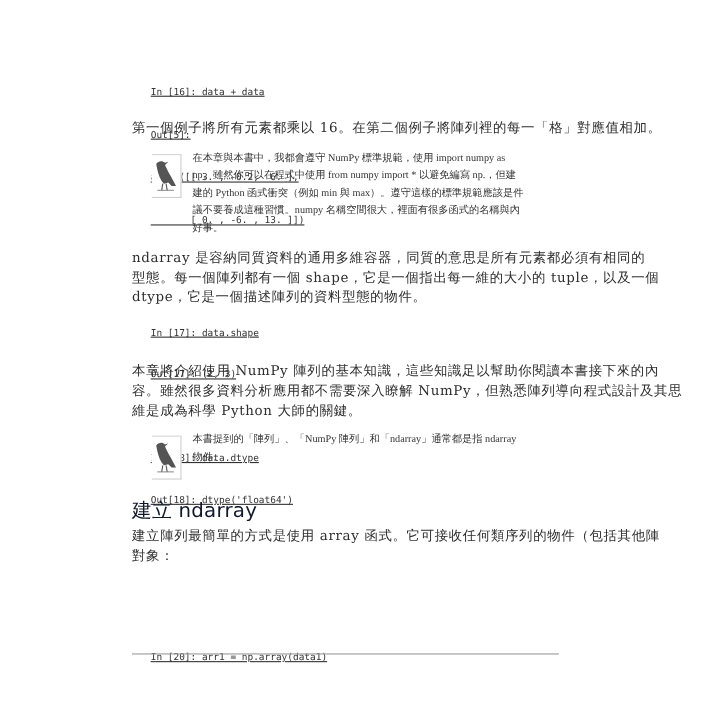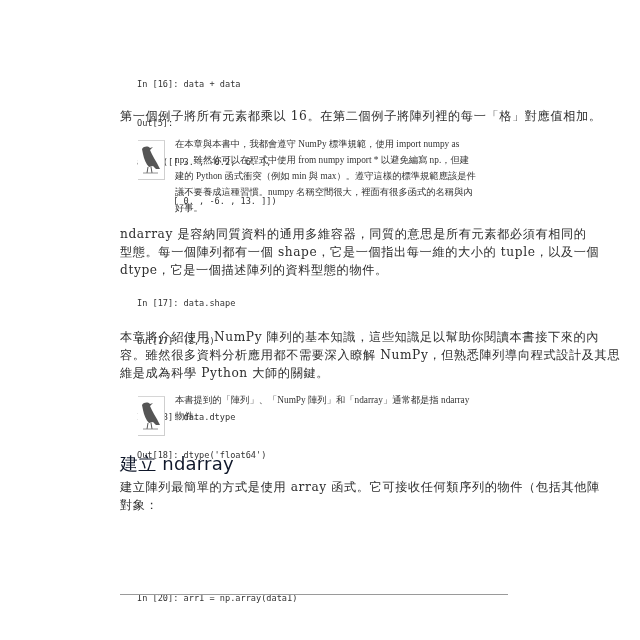--- a/index.html
+++ b/index.html
@@ -26,20 +26,21 @@
       font-size: 8.6px;
       line-height: 13px;
       white-space: pre;
       color: #333;
       margin: 0;
     }
     .code-line {
       display: block;
       height: 11px;
       line-height: 11px;
+      text-decoration: underline;
     }
     .para {
       position: absolute;
       left: 120px;
       width: 390px;
       font-size: 12.2px;
       line-height: 18px;
       letter-spacing: 0.6px;
       color: #2e2e2e;
       text-align: justify;

